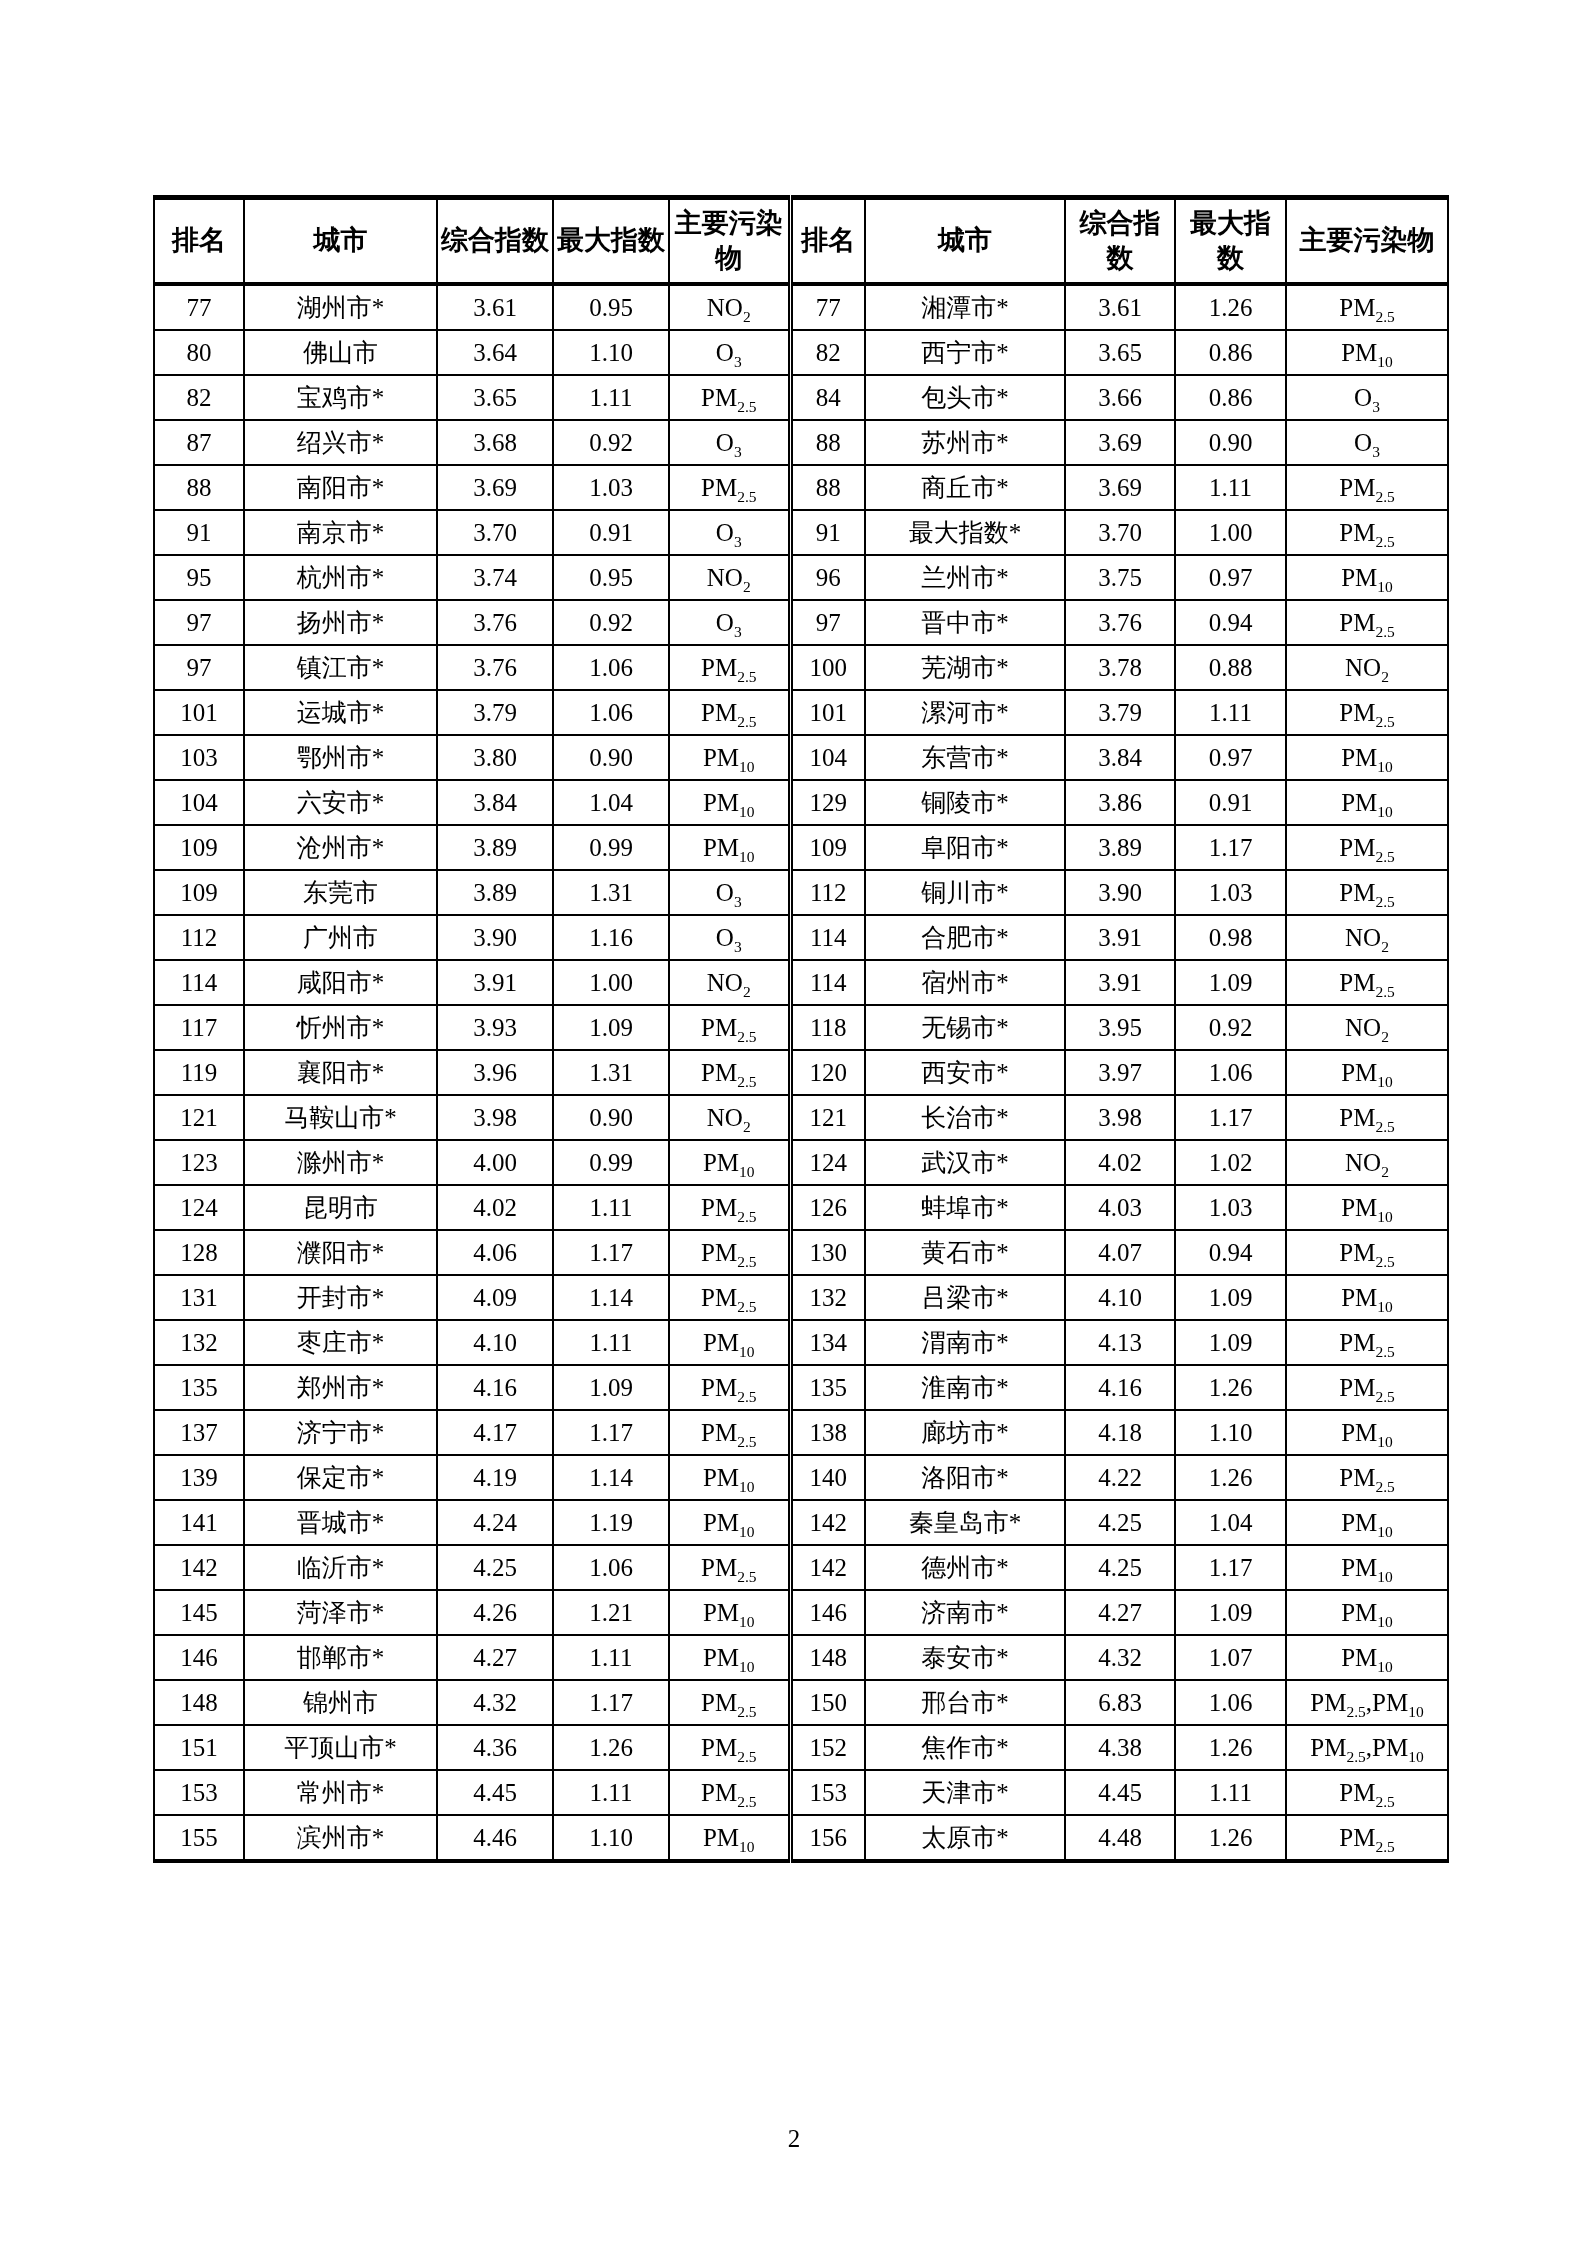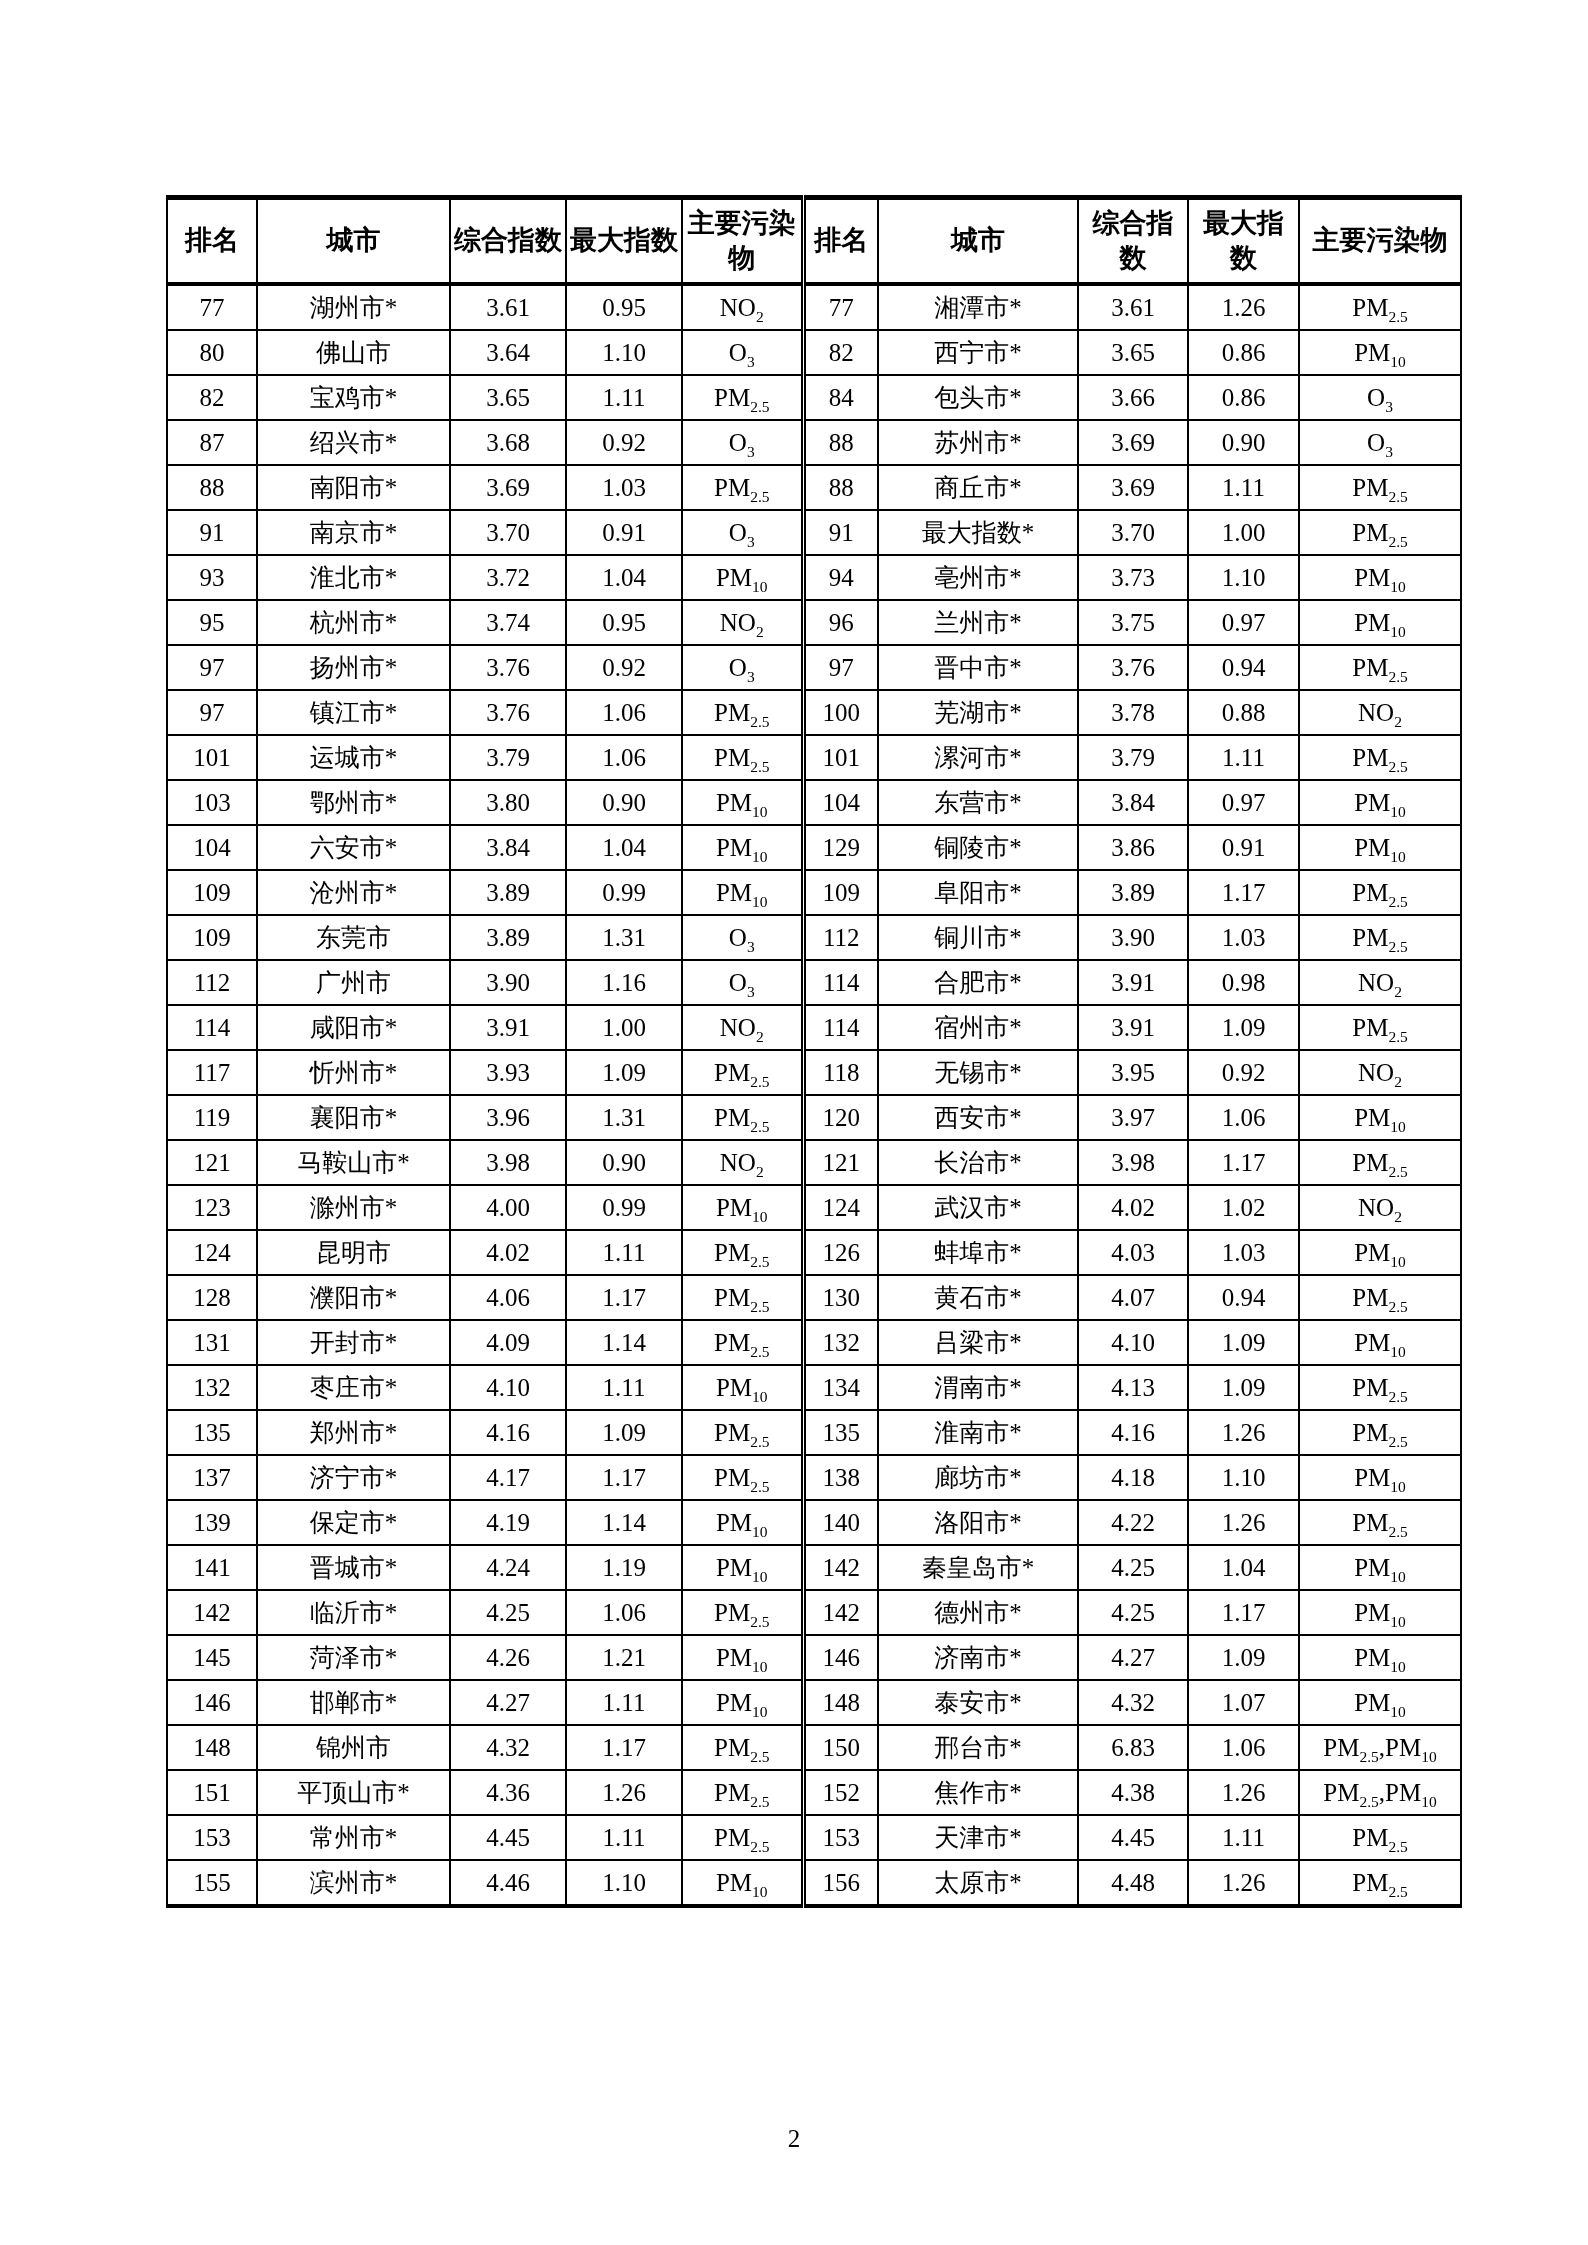--- a/index.html
+++ b/index.html
@@ -6,21 +6,21 @@
   .page {
     position:relative;
     width:1588px; height:2245px;
     margin:0 auto;
     background:#ffffff;
     font-family:"Liberation Serif", serif;
     color:#000;
   }
   table.rank-table {
     position:absolute;
-    left:166px; top:195px;
+    left:153px; top:195px;
     width:1292px;
     border-collapse:collapse;
     table-layout:fixed;
     border:2px solid #000;
     border-top:5px solid #000;
     border-bottom:4px solid #000;
   }
   table.rank-table th, table.rank-table td {
     border:2px solid #000;
     text-align:center;
@@ -151,32 +151,20 @@
           <td>3.70</td>
           <td>0.91</td>
           <td>O<sub>3</sub></td>
           <td class="mid">91</td>
           <td>最大指数*</td>
           <td>3.70</td>
           <td>1.00</td>
           <td>PM<sub>2.5</sub></td>
         </tr>
         <tr>
-          <td>93</td>
-          <td>淮北市*</td>
-          <td>3.72</td>
-          <td>1.04</td>
-          <td>PM<sub>10</sub></td>
-          <td class="mid">94</td>
-          <td>亳州市*</td>
-          <td>3.73</td>
-          <td>1.10</td>
-          <td>PM<sub>10</sub></td>
-        </tr>
-        <tr>
           <td>95</td>
           <td>杭州市*</td>
           <td>3.74</td>
           <td>0.95</td>
           <td>NO<sub>2</sub></td>
           <td class="mid">96</td>
           <td>兰州市*</td>
           <td>3.75</td>
           <td>0.97</td>
           <td>PM<sub>10</sub></td>

